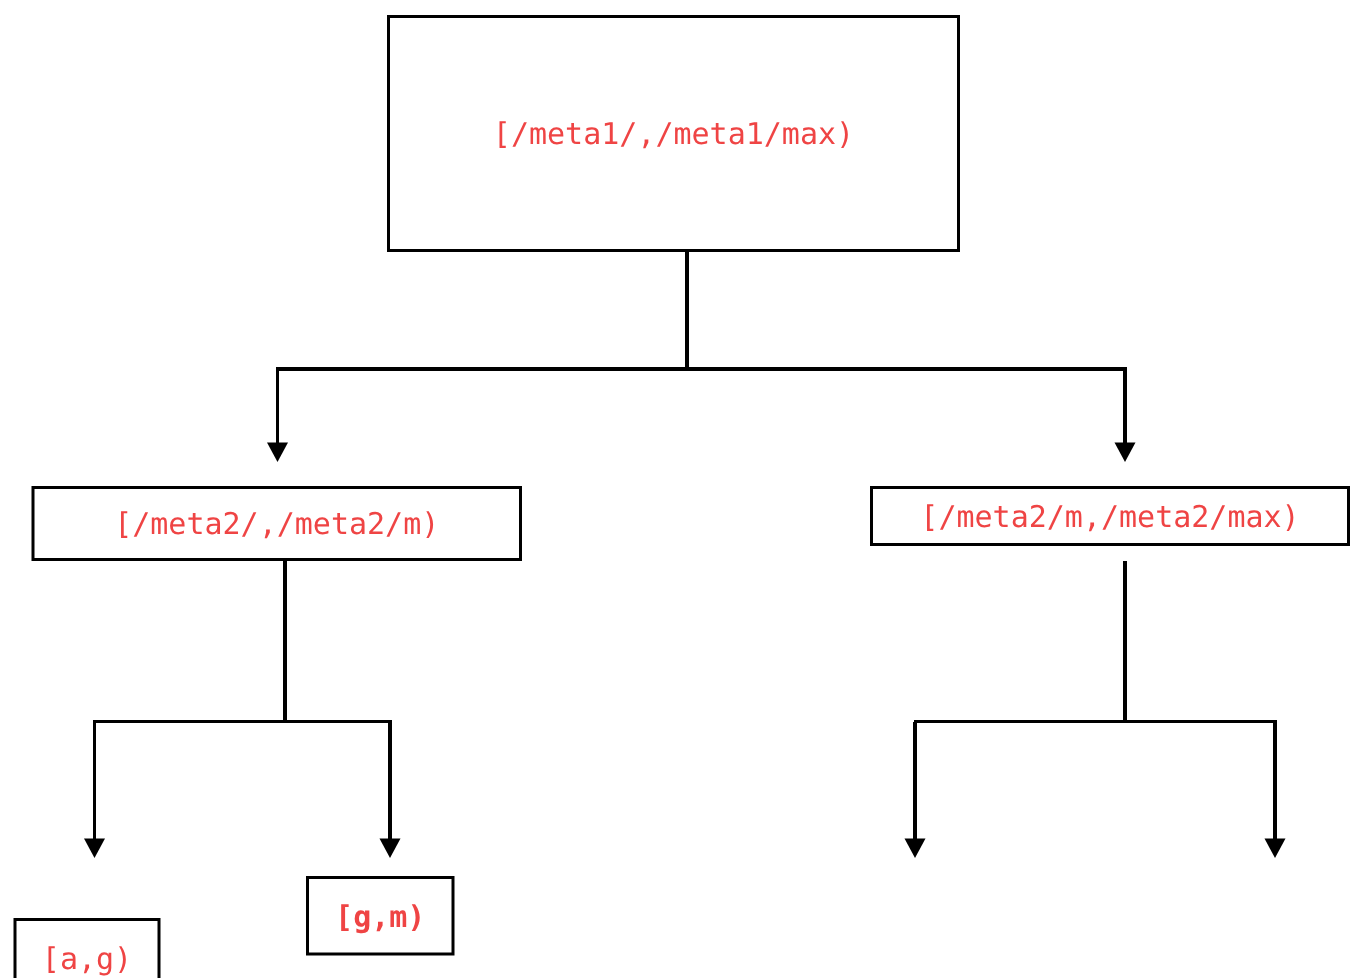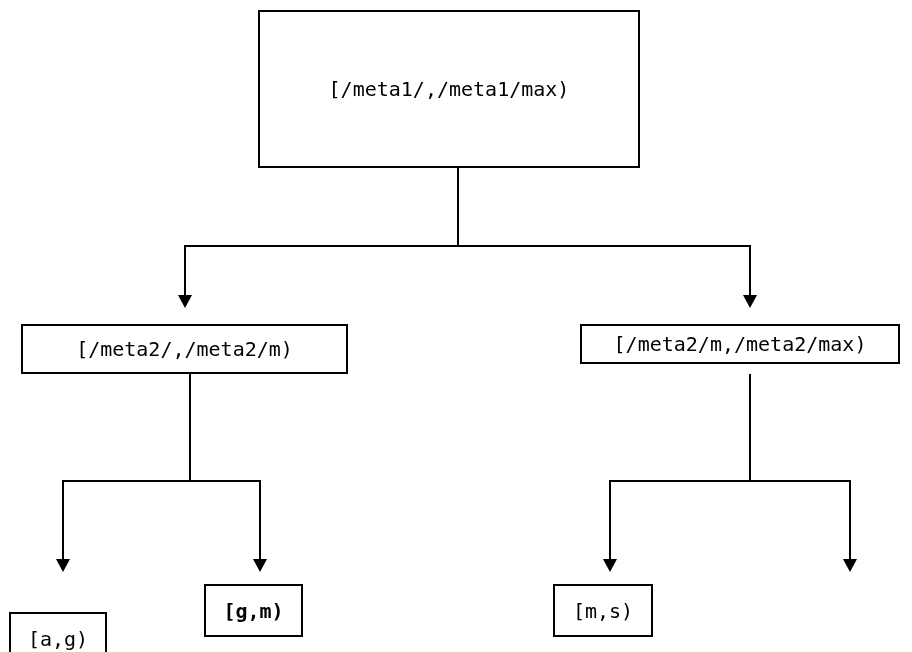--- a/index.html
+++ b/index.html
@@ -25,21 +25,21 @@
     display: block;
   }
   .node-box {
     position: absolute;
     box-sizing: border-box;
     border: 2px solid #000000;
     background: #ffffff;
     display: flex;
     align-items: center;
     justify-content: center;
-    color: #000000;
+    color: #ef4444;
     font-family: "DejaVu Sans Mono", "Liberation Mono", monospace;
     font-size: 20px;
     line-height: 1;
     letter-spacing: 0px;
     white-space: nowrap;
   }
   .node-label {
     display: block;
     text-align: center;
   }
@@ -92,18 +92,15 @@
   </div>
 
   <div class="node-box" style="left:9px; top:584px; width:98px; height:53px;margin-top:28px;">
     <span class="node-label">[a,g)</span>
   </div>
 
   <div class="node-box" style="left:204px; top:584px; width:99px; height:53px;font-weight:bold;">
     <span class="node-label">[g,m)</span>
   </div>
 
-  <div class="node-box" style="left:553px; top:584px; width:100px; height:53px;">
-    <span class="node-label">[m,s)</span>
-  </div>
 
 
 </div>
 
 </body></html>

